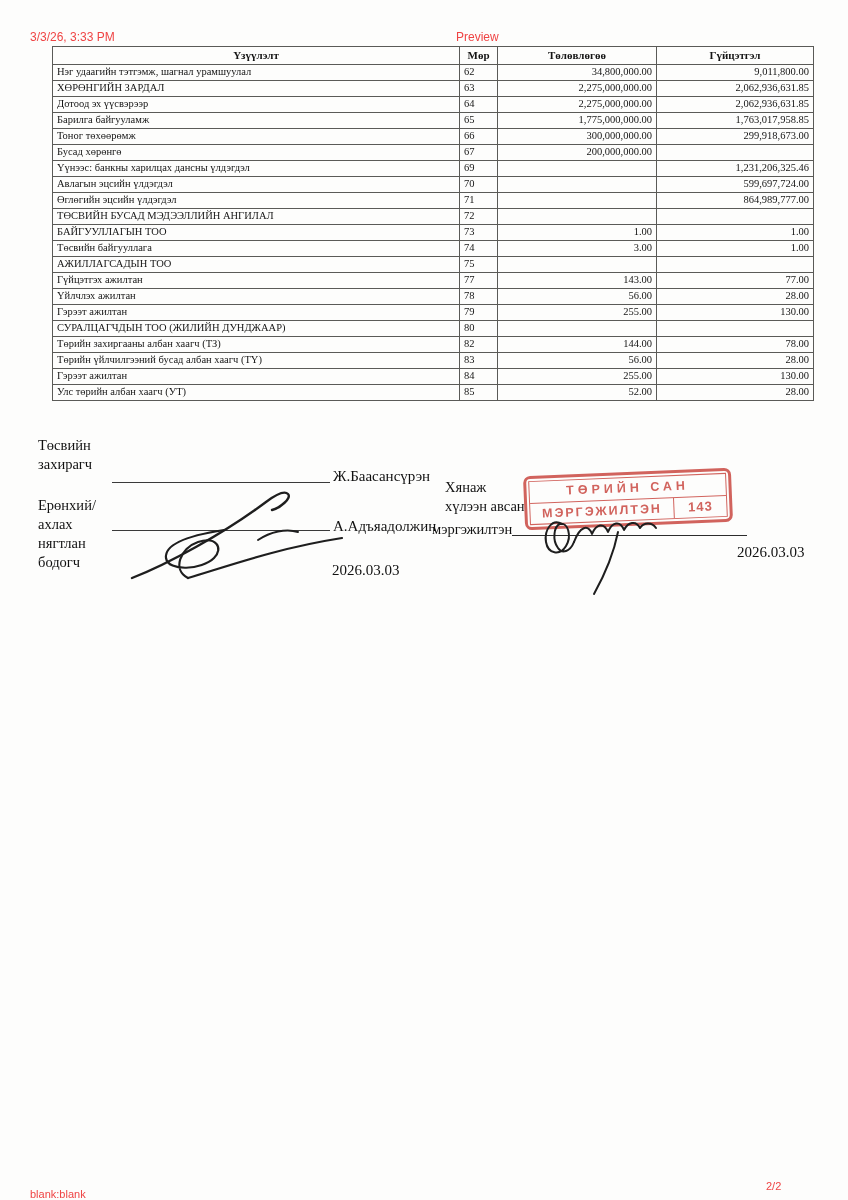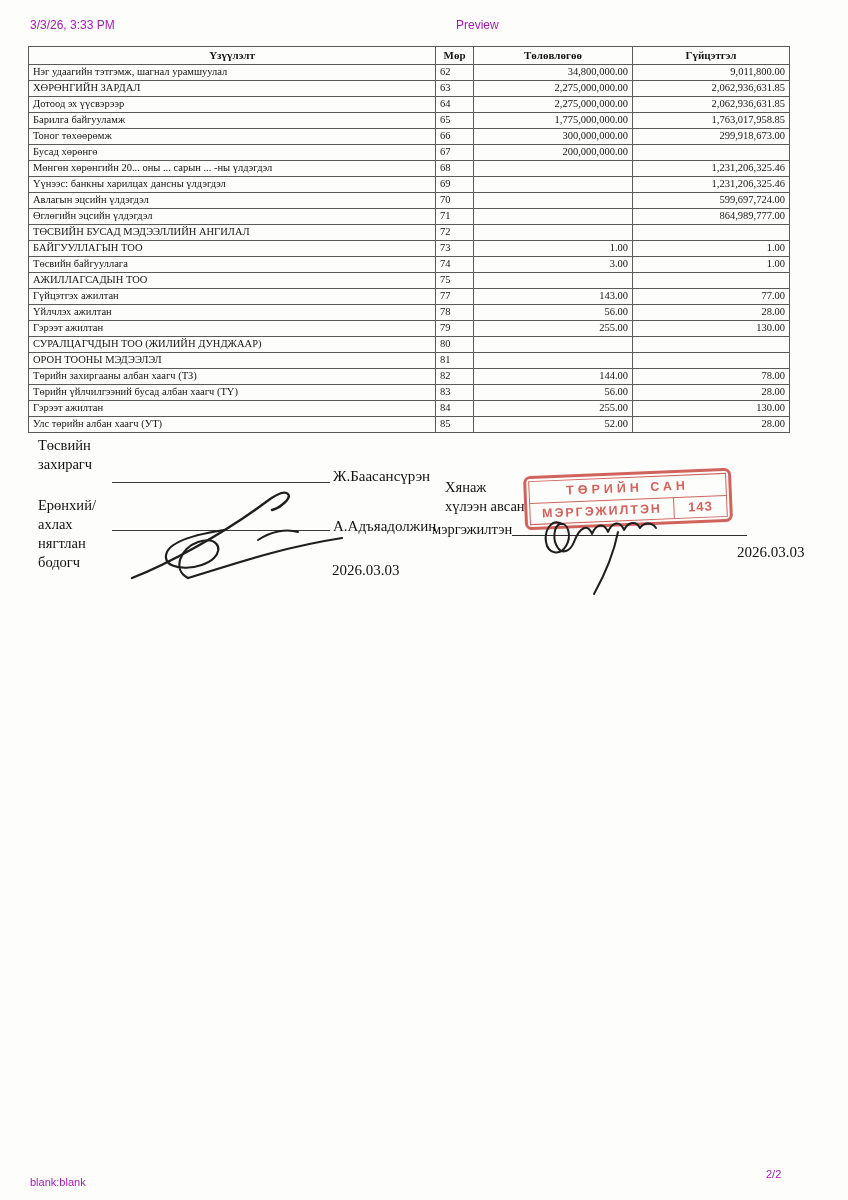--- a/index.html
+++ b/index.html
@@ -3,24 +3,24 @@
 <meta charset="utf-8">
 <style>
   html,body{margin:0;padding:0;}
   body{
     width:848px;height:1200px;position:relative;overflow:hidden;
     background:#fdfdfc;color:#1b1b1b;
     font-family:"Liberation Serif", serif;
   }
   .abs{position:absolute;}
   
-  .chrome{font-family:"Liberation Sans", sans-serif;font-size:12px;color:#a21caf;}
+  .chrome{font-family:"Liberation Sans", sans-serif;font-size:12px;color:#ef4444;margin-top:12px;}
   
   .report-table{
-    position:absolute;left:28px;top:46px;width:761px;
+    position:absolute;left:52px;top:46px;width:761px;
     border-collapse:collapse;table-layout:fixed;
     font-family:"Liberation Serif", serif;font-size:10.5px;color:#151515;padding-left:48px;
   }
   .report-table td,.report-table th{
     border:1px solid #5a5a57;padding:1px 4px;line-height:12.5px;
     overflow:hidden;white-space:nowrap;height:13px;
   }
   .report-table th{font-weight:bold;font-size:11px;text-align:center;height:15px;}
   .cell-num{text-align:right;}
   .cell-row{text-align:left;padding-left:3px;}
@@ -112,26 +112,20 @@
         <td class="cell-num">300,000,000.00</td>
         <td class="cell-num">299,918,673.00</td>
       </tr>
       <tr>
         <td class="ind-3">Бусад хөрөнгө</td>
         <td class="cell-row">67</td>
         <td class="cell-num">200,000,000.00</td>
         <td class="cell-num"></td>
       </tr>
       <tr>
-        <td class="ind-0">Мөнгөн хөрөнгийн 20... оны ... сарын ... -ны үлдэгдэл</td>
-        <td class="cell-row">68</td>
-        <td class="cell-num"></td>
-        <td class="cell-num">1,231,206,325.46</td>
-      </tr>
-      <tr>
         <td class="ind-2">Үүнээс: банкны харилцах дансны үлдэгдэл</td>
         <td class="cell-row">69</td>
         <td class="cell-num"></td>
         <td class="cell-num">1,231,206,325.46</td>
       </tr>
       <tr>
         <td class="ind-0">Авлагын эцсийн үлдэгдэл</td>
         <td class="cell-row">70</td>
         <td class="cell-num"></td>
         <td class="cell-num">599,697,724.00</td>
@@ -180,26 +174,20 @@
       </tr>
       <tr>
         <td class="ind-3">Гэрээт ажилтан</td>
         <td class="cell-row">79</td>
         <td class="cell-num">255.00</td>
         <td class="cell-num">130.00</td>
       </tr>
       <tr>
         <td class="ind-1">СУРАЛЦАГЧДЫН ТОО (ЖИЛИЙН ДУНДЖААР)</td>
         <td class="cell-row">80</td>
-        <td class="cell-num"></td>
-        <td class="cell-num"></td>
-      </tr>
-      <tr>
-        <td class="ind-1">ОРОН ТООНЫ МЭДЭЭЛЭЛ</td>
-        <td class="cell-row">81</td>
         <td class="cell-num"></td>
         <td class="cell-num"></td>
       </tr>
       <tr>
         <td class="ind-3">Төрийн захиргааны албан хаагч (ТЗ)</td>
         <td class="cell-row">82</td>
         <td class="cell-num">144.00</td>
         <td class="cell-num">78.00</td>
       </tr>
       <tr>

